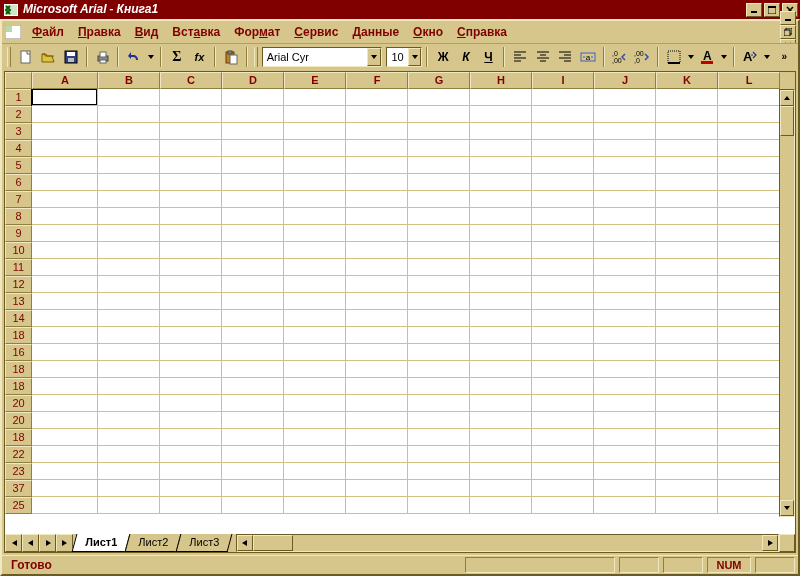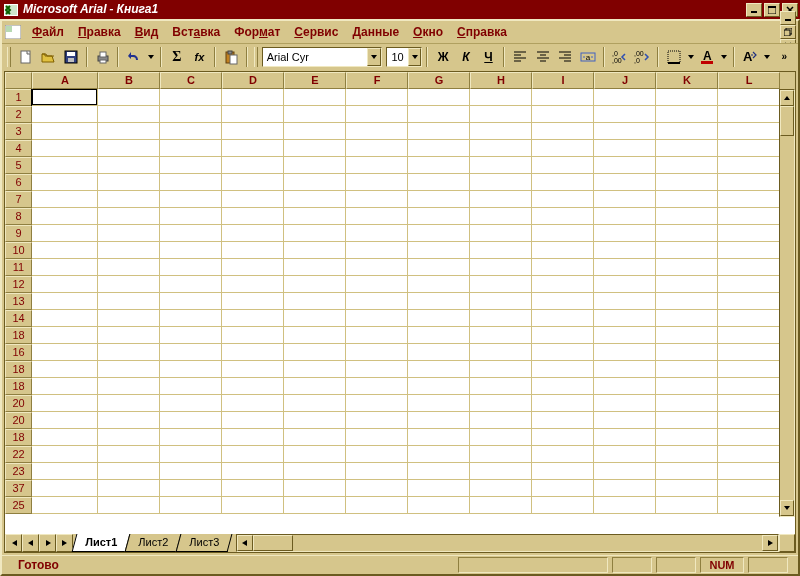--- a/index.html
+++ b/index.html
@@ -55,21 +55,21 @@
 
   
   .tabsrow{height:18px;display:flex;align-items:stretch;background:#d6c68c;}
   .navbtn{width:17px;border:1px solid;border-color:#f0e8c0 #6b5b20 #6b5b20 #f0e8c0;display:flex;align-items:center;justify-content:center;font-size:9px;}
   .sheettab{padding:0 10px;background:#d6c68c;border:1px solid #000;border-top:none;font-size:11px;line-height:16px;margin-left:-1px;transform:skewX(-15deg);}
   .sheettab span{display:inline-block;transform:skewX(15deg);}
   .sheettab.active{background:#fff;font-weight:bold;}
   .hscroll{flex:1;margin-left:6px;display:flex;background:#d6c68c;border:1px solid;border-color:#6b5b20 #f0e8c0 #f0e8c0 #6b5b20;}
 
   
-  .statusbar{height:19px;background:#d6c68c;border-top:1px solid #f0e8c0;display:flex;align-items:center;padding:0 10px;}
+  .statusbar{height:19px;background:#d6c68c;border-top:1px solid #f0e8c0;display:flex;align-items:center;padding:0 3px;}
   .statusbar .msg{flex:0 0 auto;padding:0 6px;color:#800000;font-weight:bold;font-size:12px;}
   .statpane{margin-left:4px;height:16px;border:1px solid;border-color:#8f7f40 #f0e8c0 #f0e8c0 #8f7f40;display:flex;align-items:center;justify-content:center;font-size:11px;color:#800000;font-weight:bold;}
 
   svg{display:block;}
 </style>
 </head>
 <body>
 
 <div class="titlebar">
   <div class="appicon">

